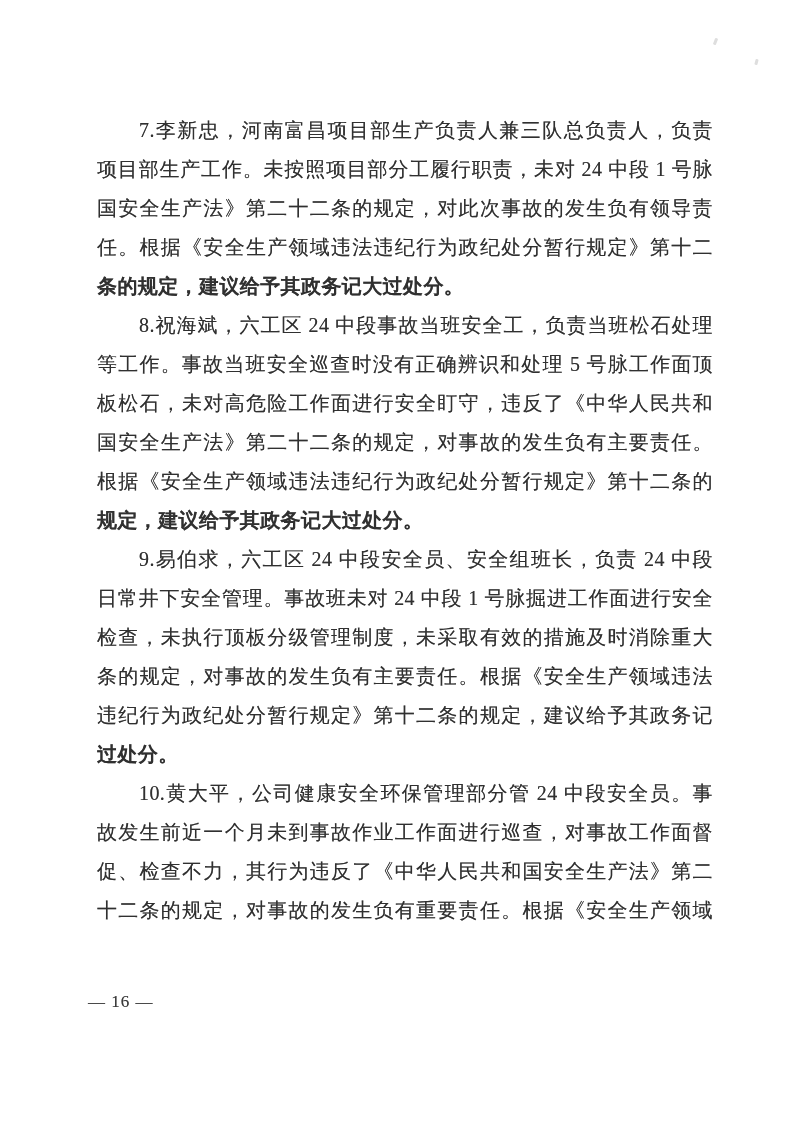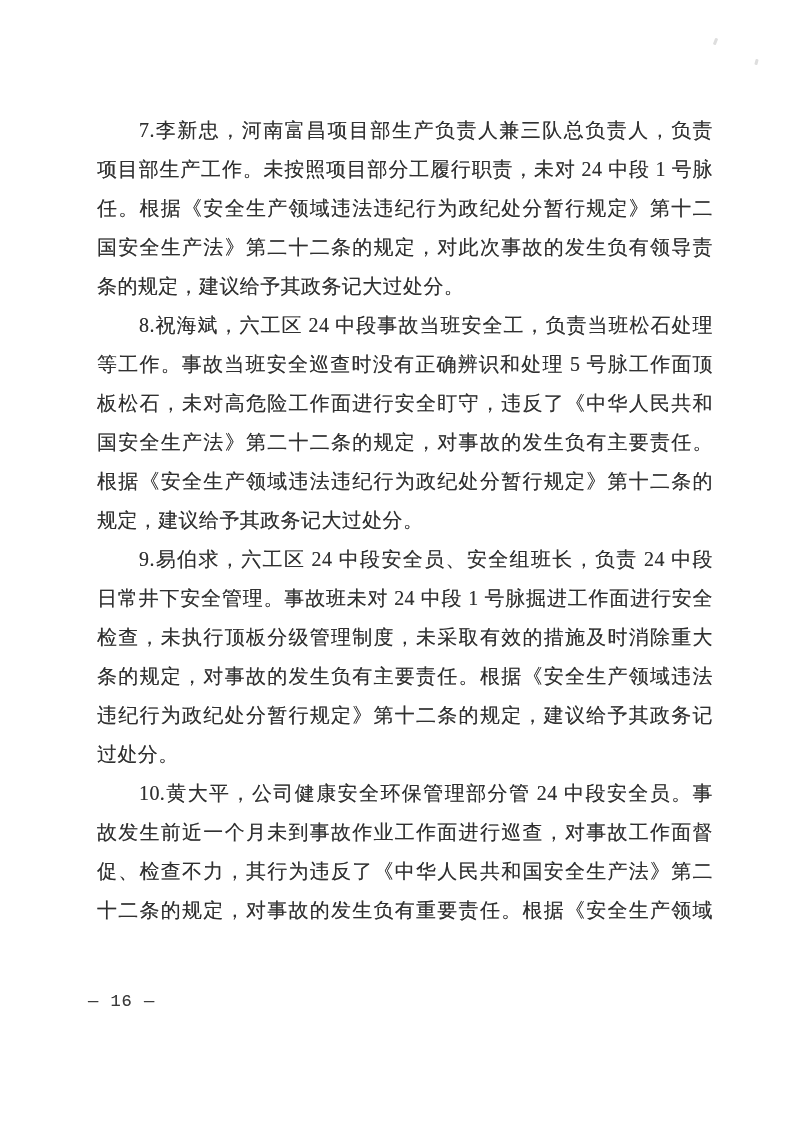--- a/index.html
+++ b/index.html
@@ -30,31 +30,30 @@
     line-height: 39px;
     font-size: 20px;
     letter-spacing: 0.4px;
     white-space: normal;
     text-align: justify;
     text-align-last: justify;
     color: #303030;
     text-shadow: 0 0 0.5px rgba(40,40,40,0.55);
   }
   .line.first { text-indent: 42px; }
-  .line.lastline { text-align-last: left; }
+  .line.lastline { text-align-last: left; font-weight: bold; }
   .page-number {
     position: absolute;
     left: 88px;
     top: 991px;
     font-size: 17px;
     line-height: 22px;
     letter-spacing: 1px;
     color: #3a3a3a;
     text-shadow: 0 0 0.5px rgba(40,40,40,0.5);
-    font-family: Liberation Mono, monospace;
   }
   .speck {
     position: absolute;
     background: #b5b5b5;
     opacity: 0.45;
     border-radius: 1px;
   }
   .speck-1 { left: 714px; top: 38px; width: 3px; height: 7px; transform: rotate(22deg); }
   .speck-2 { left: 755px; top: 59px; width: 3px; height: 6px; transform: rotate(14deg); }
 </style>
@@ -62,22 +61,22 @@
 <body>
 
 <div class="page">
   <span class="speck speck-1"></span>
   <span class="speck speck-2"></span>
 
   <main class="doc-body">
       <div class="para">
         <div class="line first">7.李新忠，河南富昌项目部生产负责人兼三队总负责人，负责</div>
         <div class="line">项目部生产工作。未按照项目部分工履行职责，未对 24 中段 1 号脉</div>
+        <div class="line">国安全生产法》第二十二条的规定，对此次事故的发生负有领导责</div>
         <div class="line">任。根据《安全生产领域违法违纪行为政纪处分暂行规定》第十二</div>
-        <div class="line">国安全生产法》第二十二条的规定，对此次事故的发生负有领导责</div>
         <div class="line lastline">条的规定，建议给予其政务记大过处分。</div>
       </div>
       <div class="para">
         <div class="line first">8.祝海斌，六工区 24 中段事故当班安全工，负责当班松石处理</div>
         <div class="line">等工作。事故当班安全巡查时没有正确辨识和处理 5 号脉工作面顶</div>
         <div class="line">板松石，未对高危险工作面进行安全盯守，违反了《中华人民共和</div>
         <div class="line">国安全生产法》第二十二条的规定，对事故的发生负有主要责任。</div>
         <div class="line">根据《安全生产领域违法违纪行为政纪处分暂行规定》第十二条的</div>
         <div class="line lastline">规定，建议给予其政务记大过处分。</div>
       </div>

